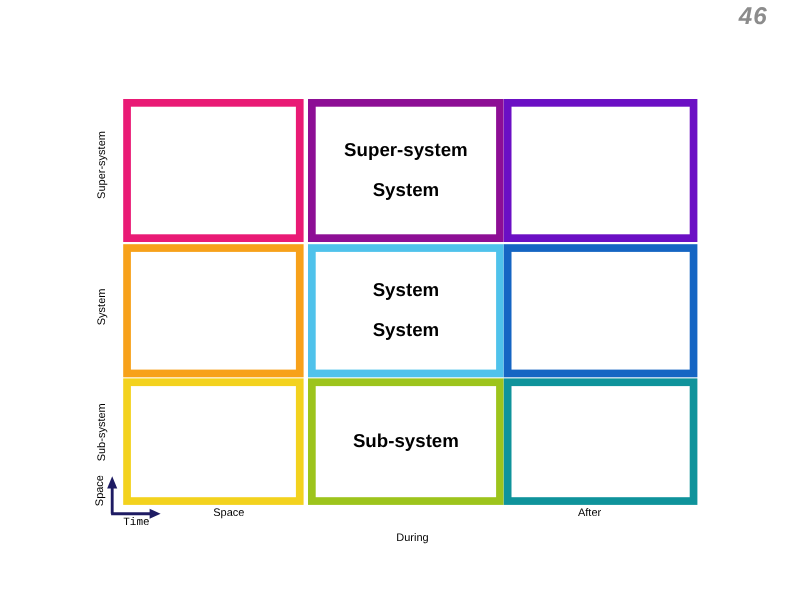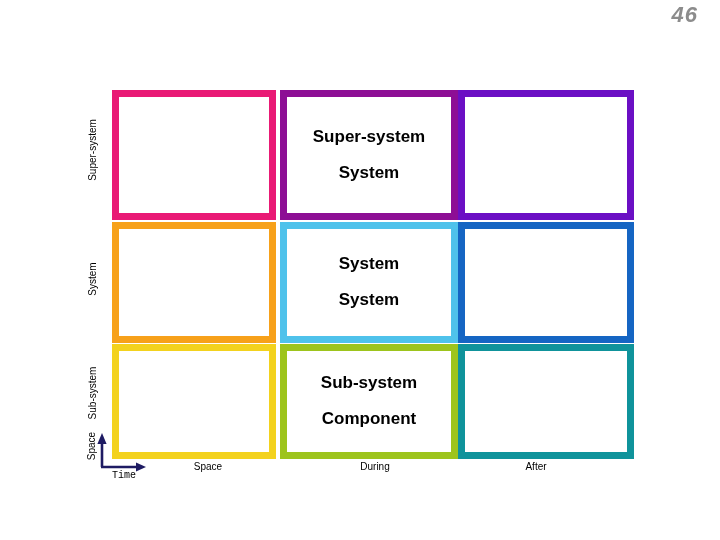--- a/index.html
+++ b/index.html
@@ -75,21 +75,21 @@
   .col-label {
     position: absolute;
     top: 462px;
     transform: translateX(-50%);
     font-size: 10px;
     color: #000000;
     white-space: nowrap;
     line-height: 1;
   }
   .cl-before { left: 208px; }
-  .cl-during { left: 375px; }
+  .cl-during { left: 375px; margin-top: 23px; }
   .cl-after  { left: 536px; text-align: right; }
 
   .time-label {
     position: absolute;
     top: 471px;
     left: 124px;
     transform: translateX(-50%);
     font-size: 10px;
     color: #000000;
     white-space: nowrap;
@@ -133,21 +133,20 @@
     </div>
   </div>
 
   <div class="cell r1 c2" style="border-color: rgb(21, 101, 195);"></div>
 
   <div class="cell r2 c0" style="border-color: rgb(243, 210, 30);"></div>
 
   <div class="cell r2 c1" style="border-color: rgb(157, 196, 28);">
     <div class="cell-content">
       <div class="cell-line">Sub-system</div>
-      <div class="cell-line">Component</div>
     </div>
   </div>
 
   <div class="cell r2 c2" style="border-color: rgb(15, 147, 155);"></div>
 
   <div class="vlabel vl-supersystem">Super-system</div>
   <div class="vlabel vl-system">System</div>
   <div class="vlabel vl-subsystem">Sub-system</div>
   <div class="vlabel vl-space">Space</div>
 

